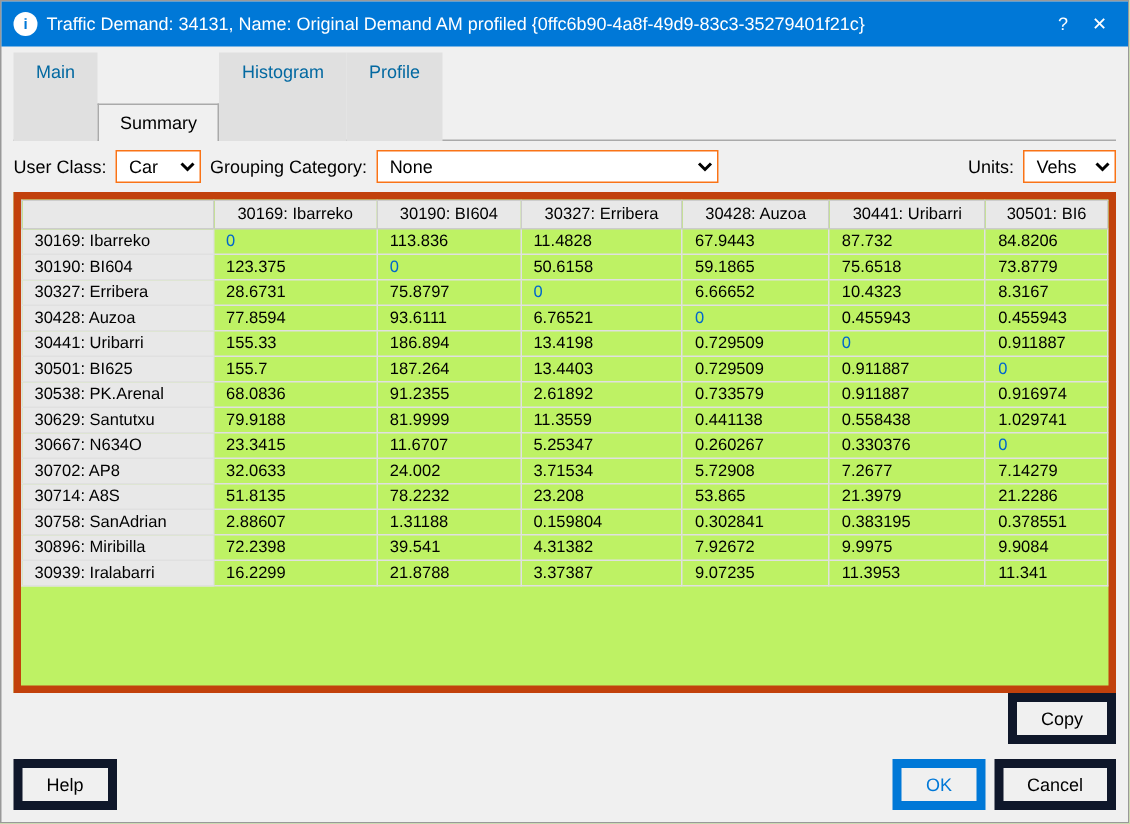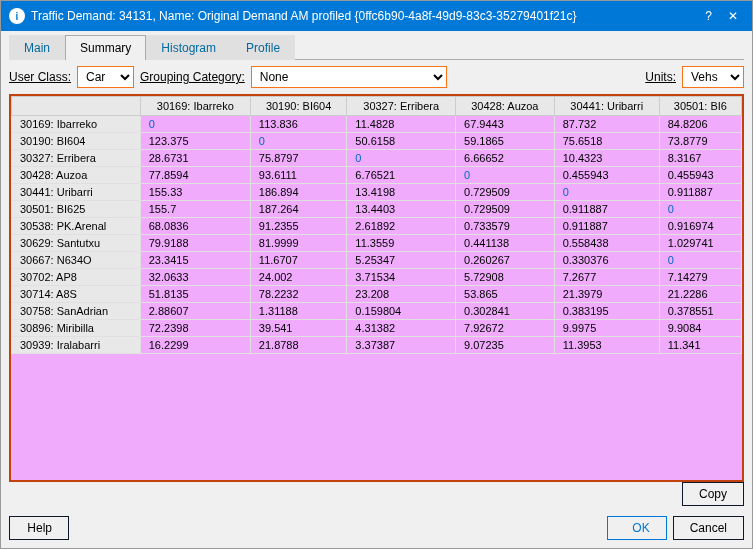--- a/index.html
+++ b/index.html
@@ -86,48 +86,48 @@
       background: #e0e0e0;
       font-size: 12px;
       color: #0369a1;
     }
 
     .tab.active {
       background: #f0f0f0;
       border-color: #aaa;
       border-bottom-color: #f0f0f0;
       color: #000;
+      margin-top: 34px;
     }
 
     .toolbar {
       display: flex;
       align-items: center;
       gap: 6px;
       margin-bottom: 6px;
       flex-shrink: 0;
     }
 
     .toolbar label {
       font-size: 12px;
-      text-decoration: underline;
     }
 
     .toolbar select {
       font-size: 12px;
       padding: 2px 4px;
       border: 1px solid #f97316;
       background: white;
       height: 22px;
     }
 
     .table-container {
       flex: 1;
       overflow: auto;
-      border: 2px solid #c2410c;
-      background: #f0abfc;
+      border: 5px solid #c2410c;
+      background: #bef264;
     }
 
     table {
       border-collapse: collapse;
       font-size: 11px;
       width: max-content;
       min-width: 100%;
     }
 
     thead tr th {
@@ -162,21 +162,21 @@
       display: flex;
       justify-content: space-between;
       align-items: center;
       margin-top: 6px;
       flex-shrink: 0;
     }
 
     .btn {
       padding: 4px 16px;
       font-size: 12px;
-      border: 1px solid #0f172a;
+      border: 6px solid #0f172a;
       background: #f0f0f0;
       cursor: pointer;
       min-width: 60px;
       text-align: right;
     }
 
     .btn-primary {
       background: #f0f0f0;
       border-color: #0078d7;
       color: #0078d7;
@@ -219,21 +219,21 @@
 
     <div class="toolbar">
       <label>User Class:</label>
       <select>
         <option>Car</option>
         <option>LGV</option>
         <option>HGV</option>
         <option>PSV</option>
       </select>
       <label>Grouping Category:</label>
-      <select style="width: 196px;">
+      <select style="width: 228px;">
         <option>None</option>
         <option>District</option>
         <option>Zone</option>
       </select>
       <div class="spacer"></div>
       <label>Units:</label>
       <select>
         <option>Vehs</option>
         <option>PCUs</option>
       </select>

